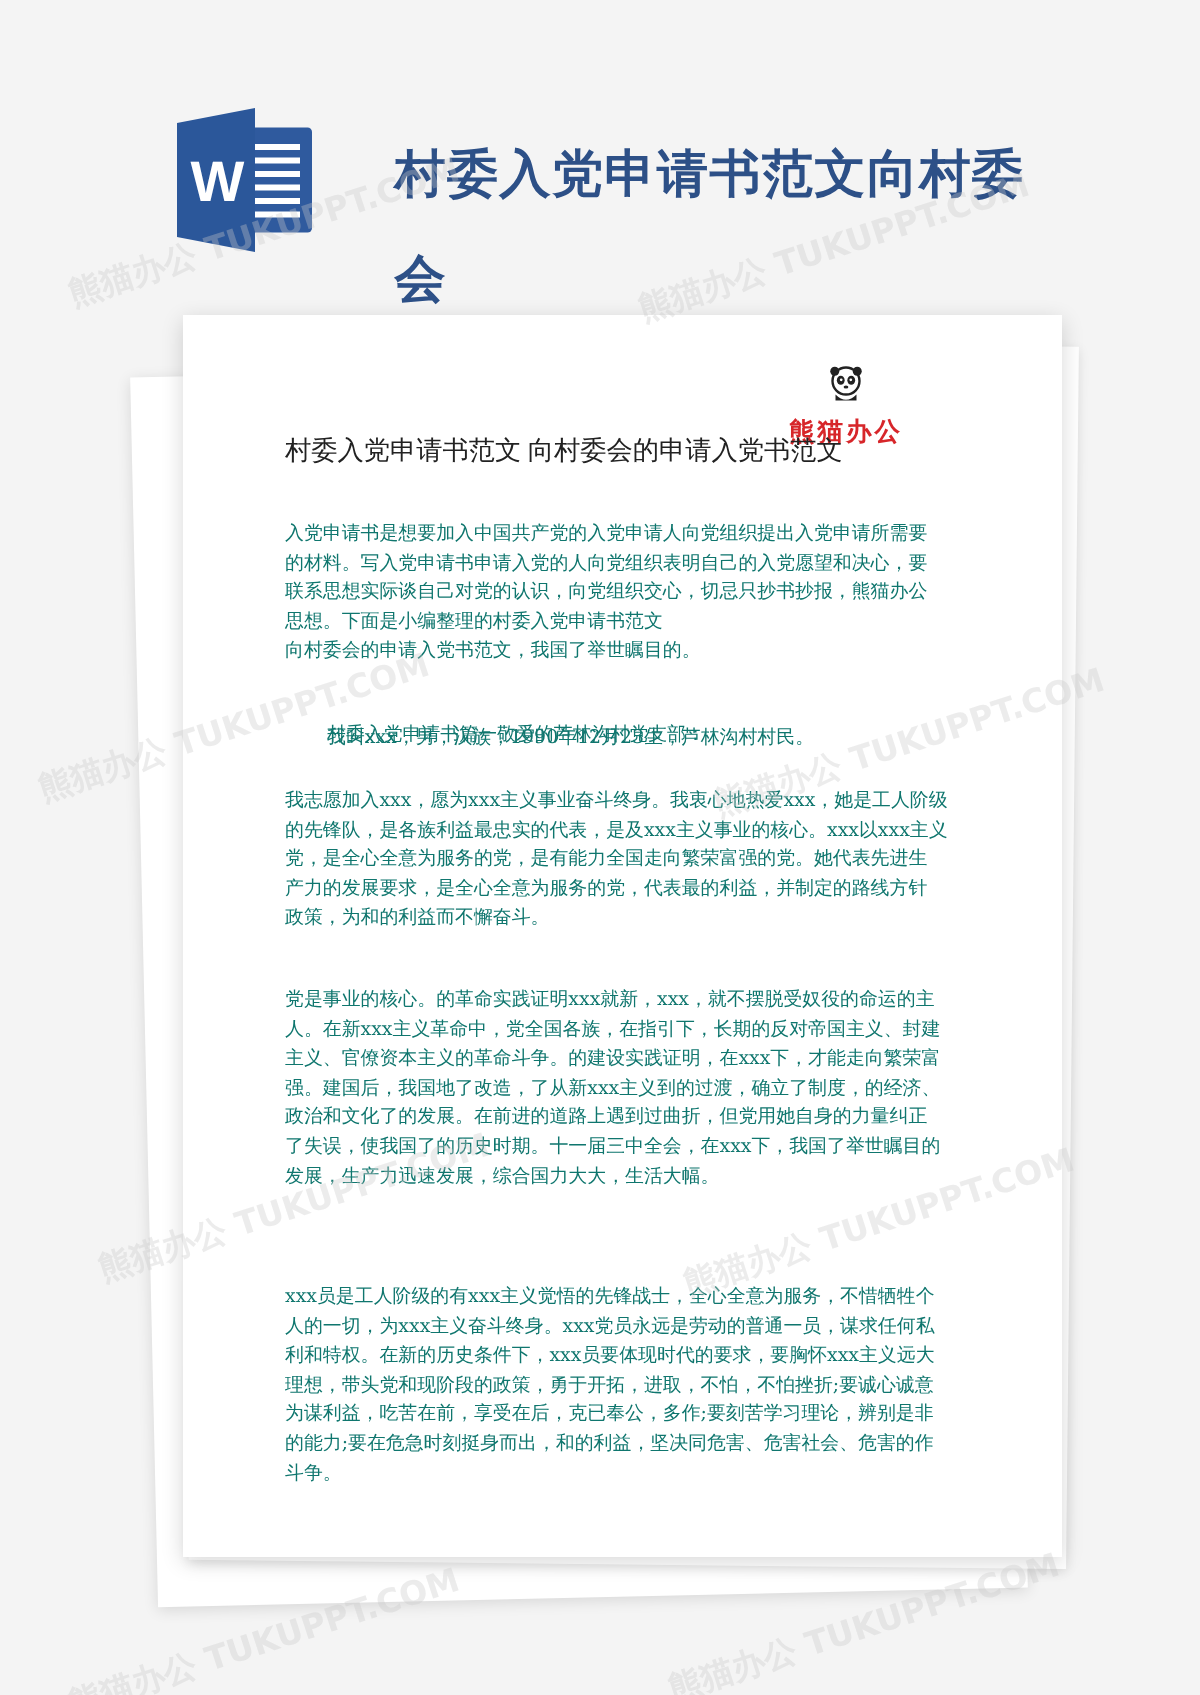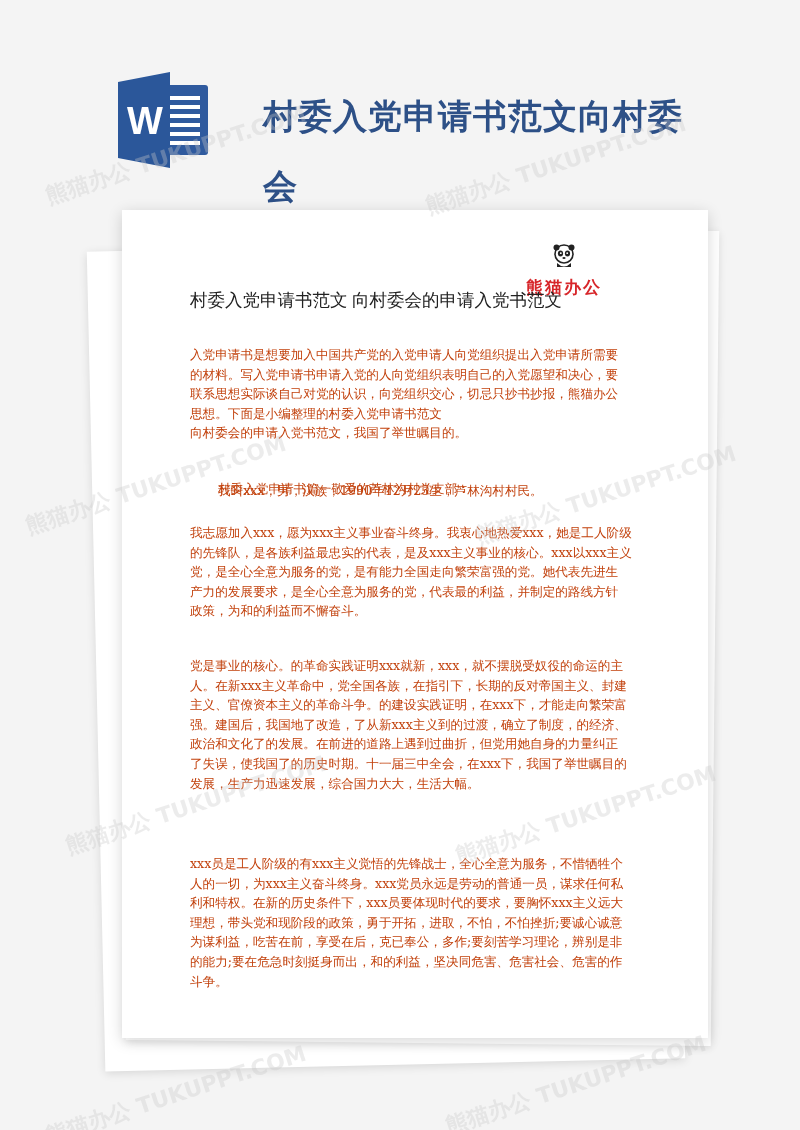--- a/index.html
+++ b/index.html
@@ -36,21 +36,21 @@
   .logo { position:absolute; left:404px; top:34px; display:flex; align-items:center; gap:4px;flex-direction:column; }
   .logo-text {
     font-family:"DejaVu Sans","Liberation Sans",sans-serif; font-weight:bold;
     color:#d7262a; font-size:17px; letter-spacing:2px;
   }
   .doc-title {
     position:absolute; left:68px; top:78px; font-size:17.5px; color:#222; white-space:nowrap;
     font-family:Liberation Serif, serif;
   }
   .body-text {
-    position:absolute; left:68px; width:470px; font-size:12.6px; line-height:19.6px; color:#c2410c;
+    position:absolute; left:68px; width:470px; font-size:12.6px; line-height:19.6px; color:#0f766e;
     font-family:"DejaVu Serif","Liberation Serif",serif;
   }
   .p { margin:0; }
 </style>
 </head>
 <body>
 
 <div class="header">
   <div class="word-icon">
     <svg width="100" height="100" viewBox="0 0 100 100">

